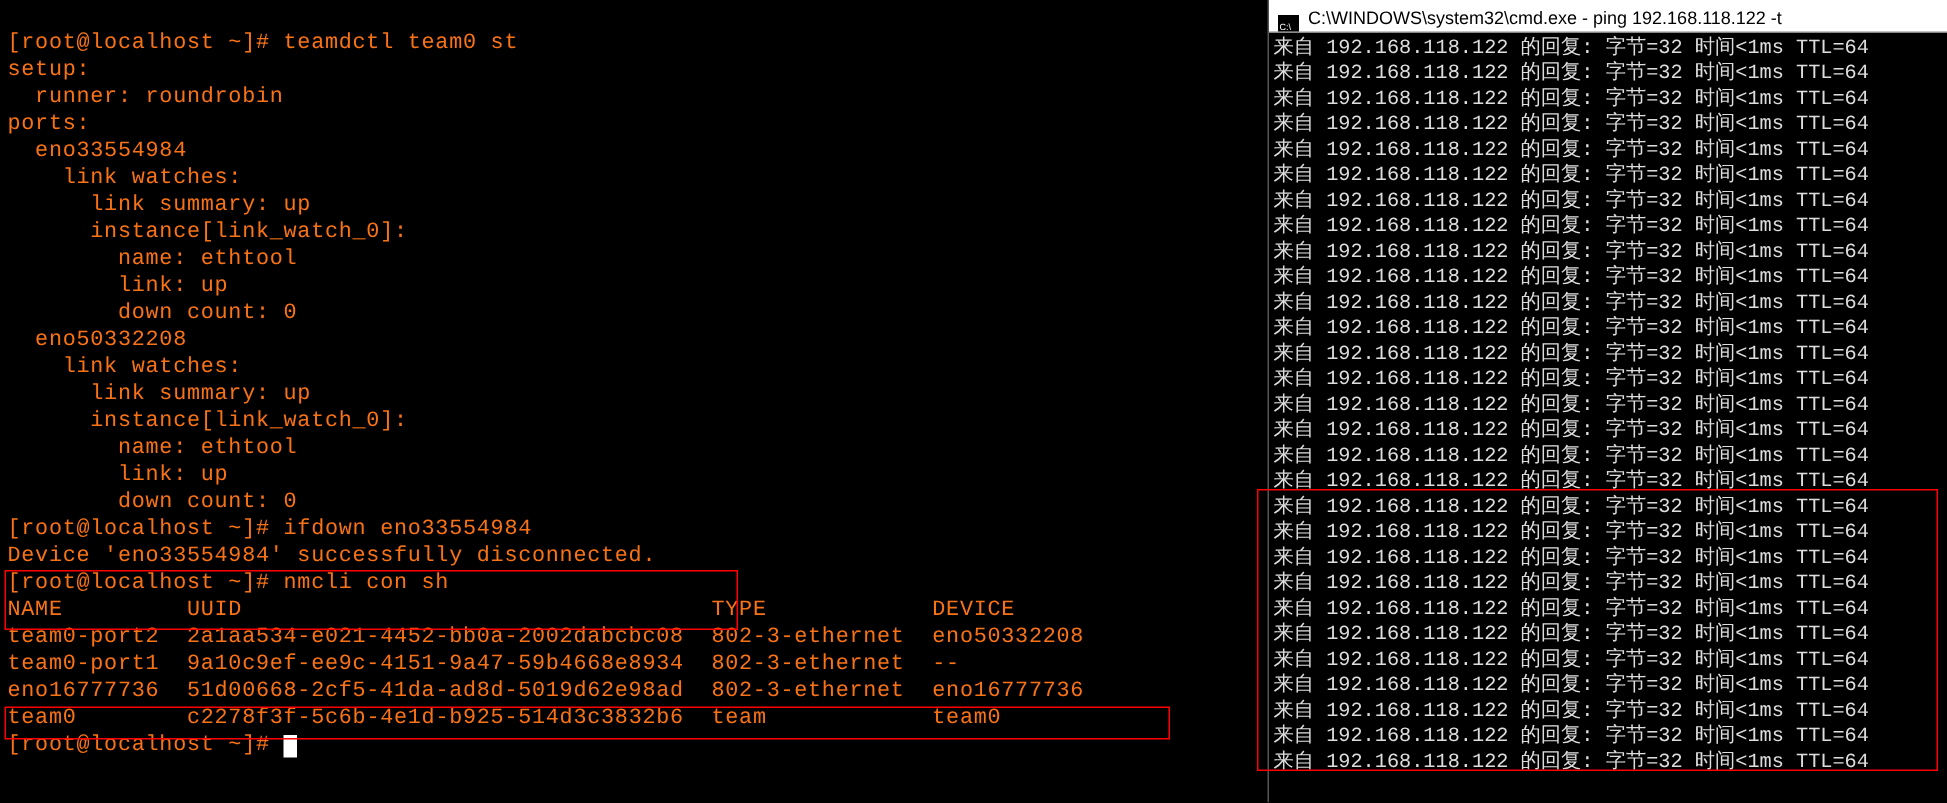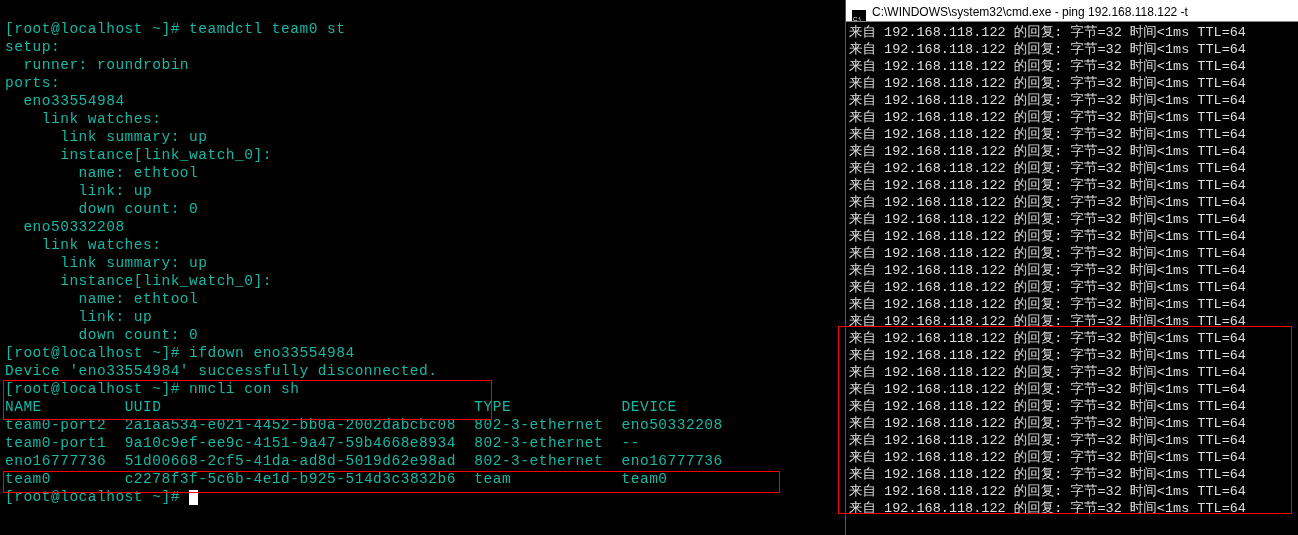--- a/index.html
+++ b/index.html
@@ -8,21 +8,21 @@
       font-family: "Consolas", "Courier New", monospace;
       background: #000;
       display: flex;
       width: 1298px;
       height: 535px;
       overflow: hidden;
     }
     .terminal-left {
       width: 840px;
       background: #000;
-      color: #14b8a6;
+      color: #f97316;
       font-size: 14.5px;
       line-height: 18px;
       padding: 2px 0 0 5px;
       position: relative;
       white-space: pre;
       letter-spacing: 0.5px;
     }
     .terminal-right {
       flex: 1;
       background: #000;

